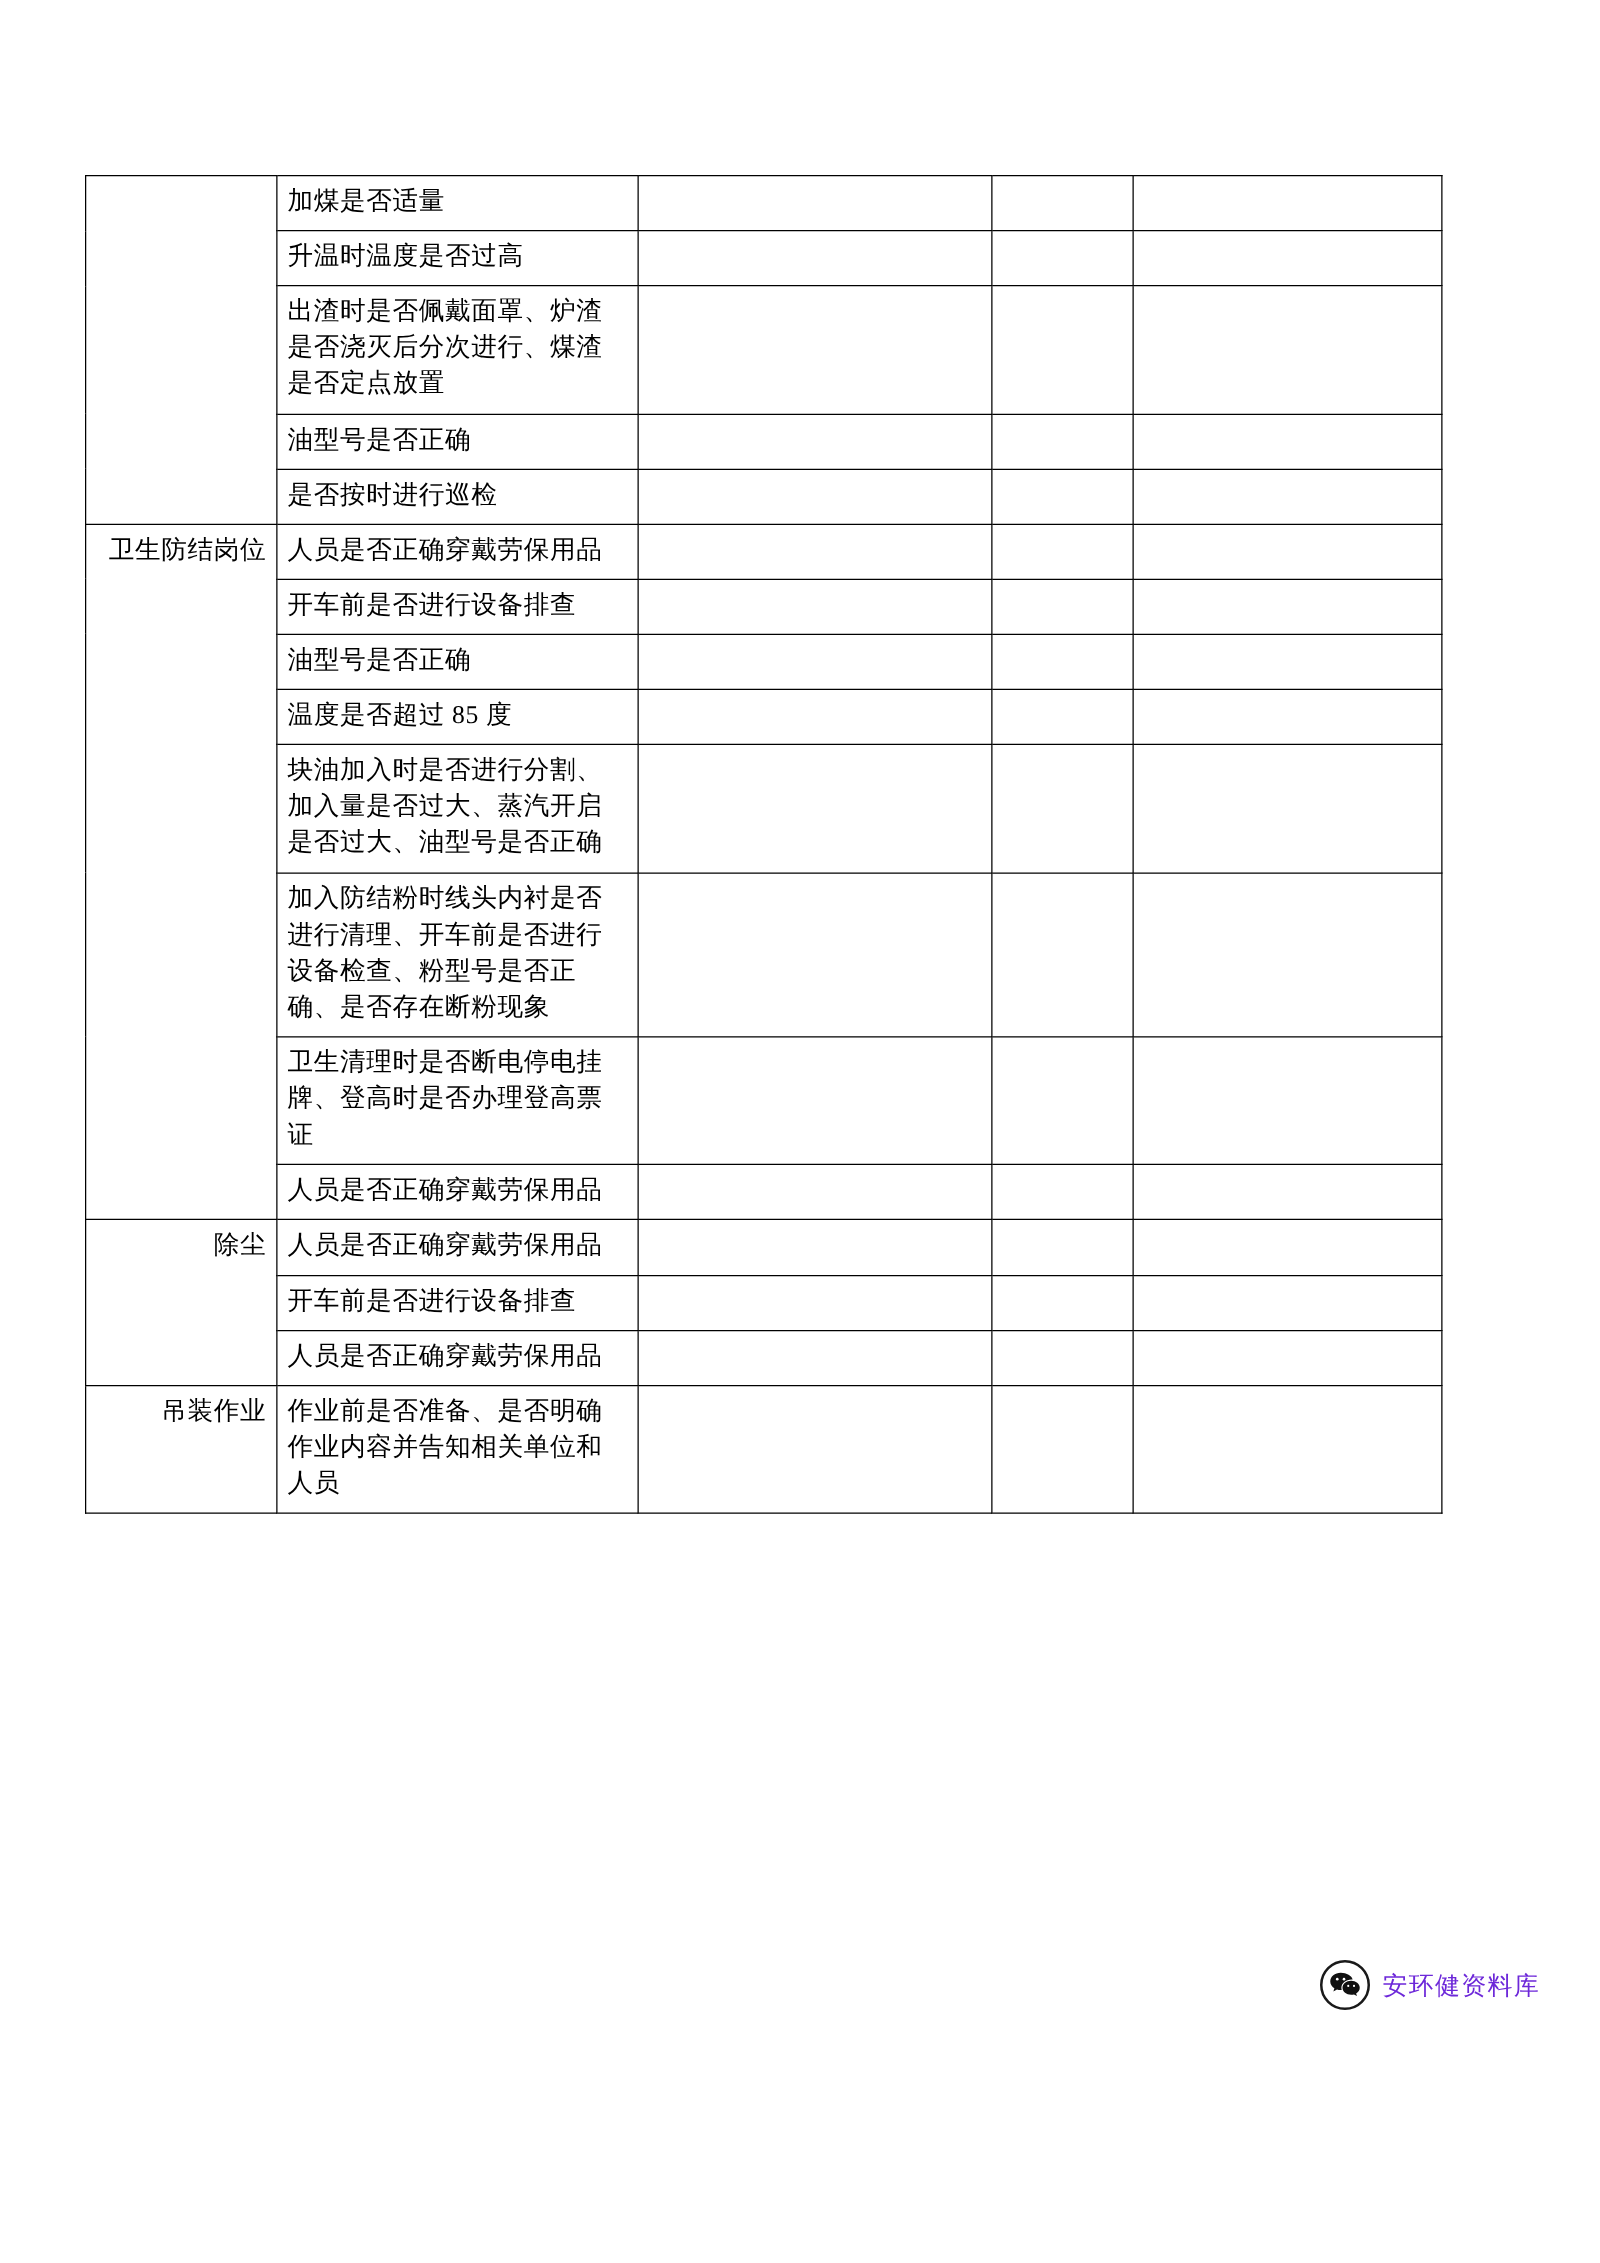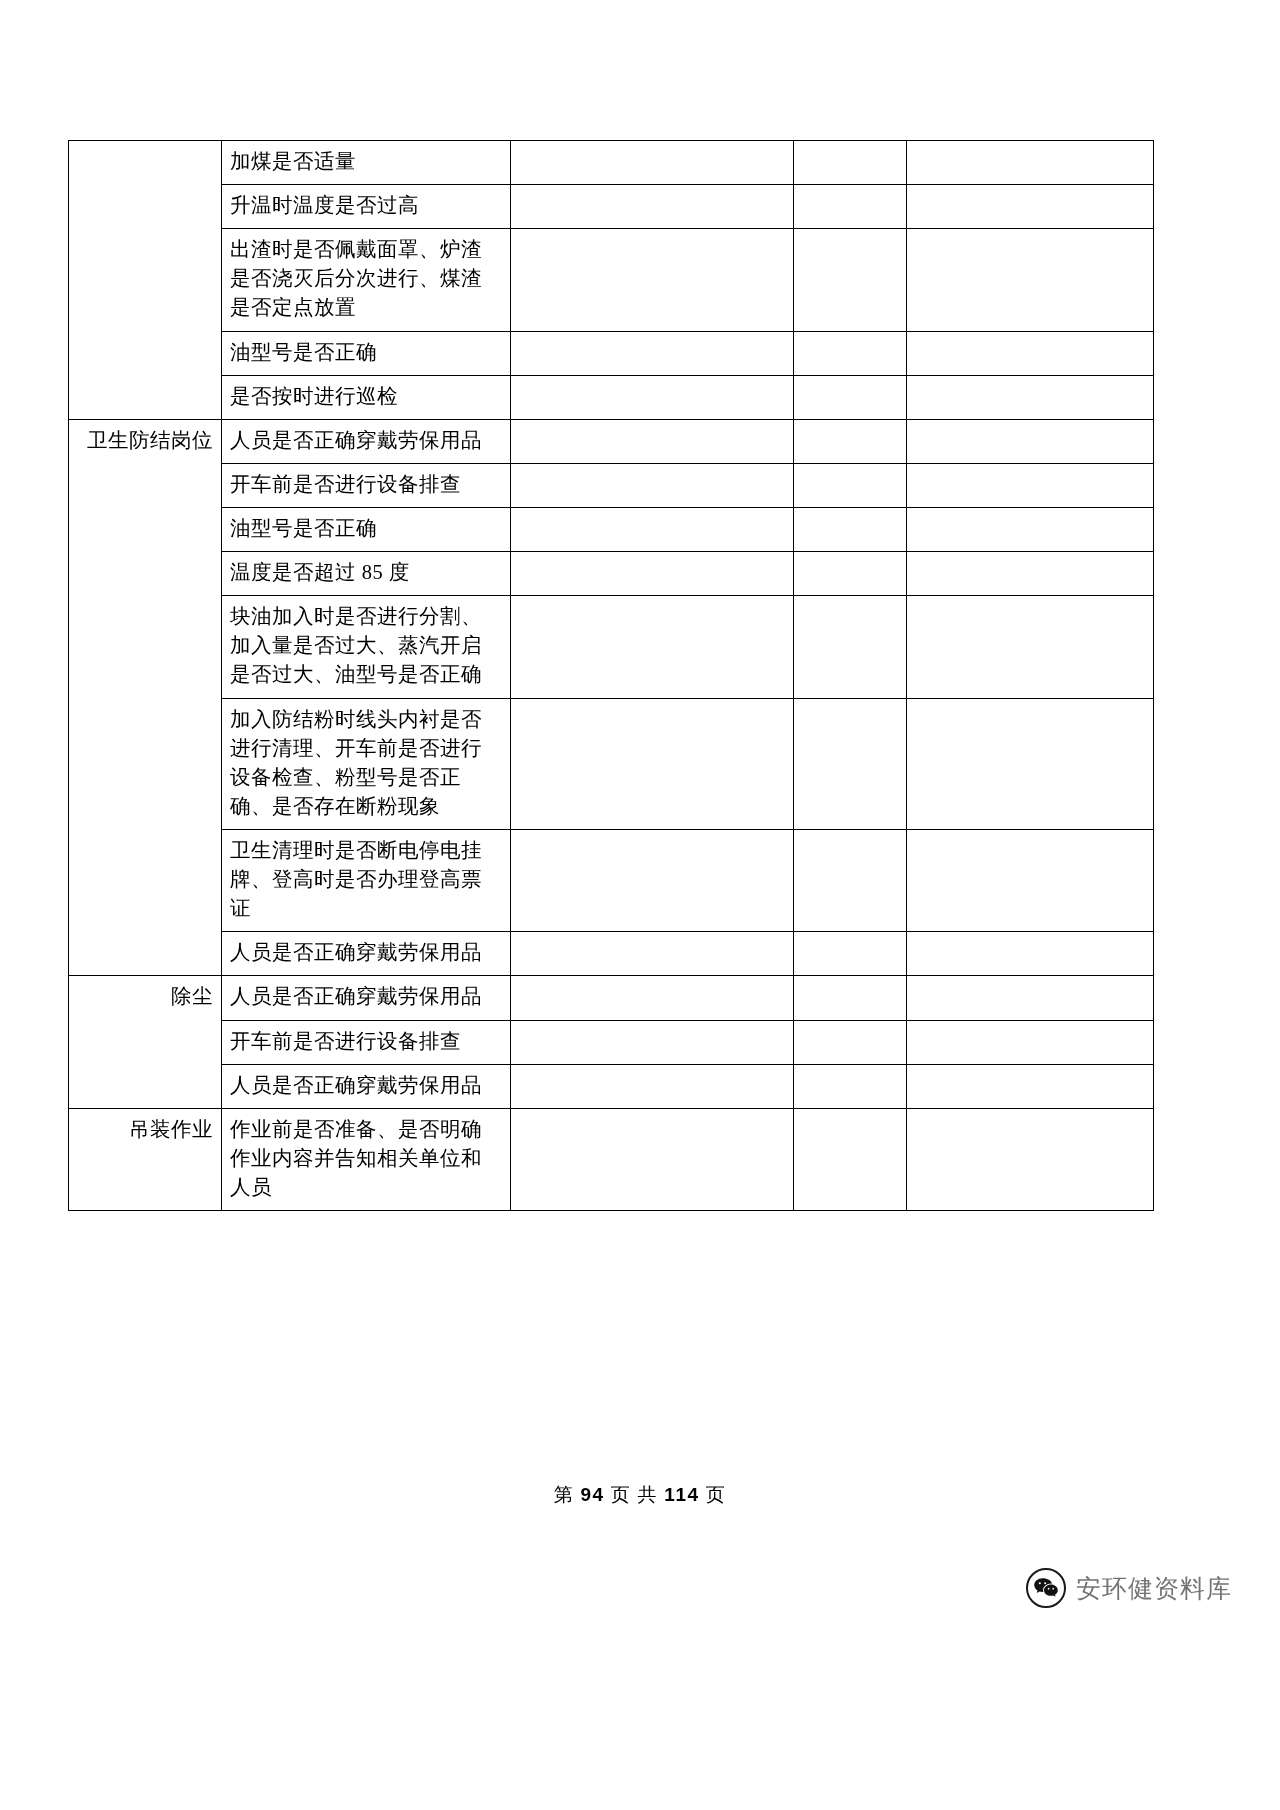--- a/index.html
+++ b/index.html
@@ -88,23 +88,23 @@
     height: 40px;
     border-radius: 50%;
     border: 2px solid #1a1a1a;
     display: flex;
     align-items: center;
     justify-content: center;
     box-sizing: border-box;
   }
   .wechat-badge svg { display: block; }
   .wm-text {
-    font-size: 25px;
+    font-size: 20px;
     font-family: Liberation Sans, sans-serif;
-    color: #737373;
+    color: #6d28d9;
     letter-spacing: 1px;
   }
 </style>
 </head>
 <body>
 
 <div class="page">
 
   <div class="table-wrap">
     <table class="checklist">
@@ -230,27 +230,20 @@
           <td class="col-item">作业前是否准备、是否明确作业内容并告知相关单位和人员</td>
           <td class="col-blank1"></td>
           <td class="col-blank2"></td>
           <td class="col-blank3"></td>
         </tr>
 
       </tbody>
     </table>
   </div>
 
-  <div class="footer-page">
-    <span>第</span>
-    <span class="num">94</span>
-    <span>页 共</span>
-    <span class="num">114</span>
-    <span>页</span>
-  </div>
 
   <div class="watermark">
     <span class="wechat-badge">
       <svg width="26" height="22" viewBox="0 0 26 22" aria-hidden="true">
         <path d="M9.6 1.2C4.9 1.2 1.2 4.3 1.2 8.1c0 2.2 1.3 4.2 3.3 5.5l-.8 2.5 2.9-1.5c.9.3 1.9.4 3 .4.3 0 .5 0 .8 0-.2-.6-.3-1.2-.3-1.8 0-3.7 3.6-6.7 8.1-6.7.3 0 .6 0 .9 0C18.3 3.6 14.4 1.2 9.6 1.2z" fill="#111"></path>
         <circle cx="6.8" cy="6.3" r="1.05" fill="#fff"></circle>
         <circle cx="12.2" cy="6.3" r="1.05" fill="#fff"></circle>
         <path d="M24.8 13.2c0-3.1-3.1-5.6-6.9-5.6s-6.9 2.5-6.9 5.6 3.1 5.6 6.9 5.6c.8 0 1.6-.1 2.3-.3l2.4 1.3-.7-2.1c1.8-1 2.9-2.6 2.9-4.5z" fill="#111"></path>
         <circle cx="15.6" cy="11.7" r="0.85" fill="#fff"></circle>
         <circle cx="20.2" cy="11.7" r="0.85" fill="#fff"></circle>

